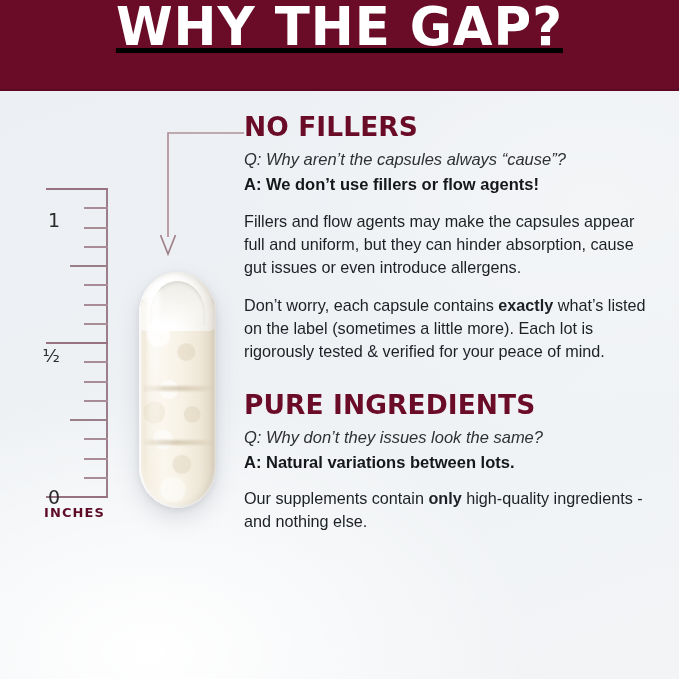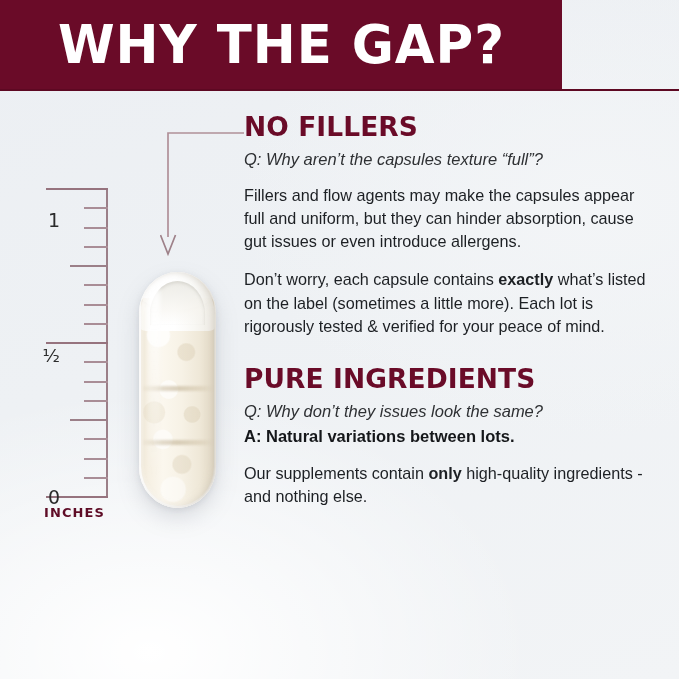--- a/index.html
+++ b/index.html
@@ -21,26 +21,27 @@
     background:
       radial-gradient(ellipse 620px 420px at 22% 96%, #ffffff 0%, rgba(255,255,255,0.0) 62%),
       radial-gradient(ellipse 520px 340px at 88% 30%, #f3f5f7 0%, rgba(243,245,247,0) 70%),
       linear-gradient(160deg, #eceff3 0%, #eef1f4 45%, #f2f4f6 100%);
   }
 
   
   .header {
     position: absolute;
     left: 0; top: 0;
-    width: 562px;
+    width: 679px;
     height: 89px;
     background: #6a0b28;
     display: flex;
-    align-items: center;
+    align-items: flex-start;
     justify-content: center;
+    text-decoration: underline;
   }
   .header-title {
     color: #ffffff;
     font-family: "DejaVu Sans", sans-serif;
     font-weight: bold;
     font-size: 53px;
     letter-spacing: 1.0px;
     line-height: 1;
     transform: scaleX(0.97);
     white-space: nowrap;
@@ -367,21 +368,22 @@
       <div class="cap-cavity"></div>
     </div>
     <div class="capsule-gloss"></div>
     <div class="capsule-edge"></div>
   </div>
 
   <div class="content">
 
     <div>
       <h2 class="sec-heading">NO FILLERS</h2>
-      <p class="qa-q">Q: Why aren’t the capsules texture “full”?</p>
+      <p class="qa-q">Q: Why aren’t the capsules always “cause”?</p>
+      <p class="qa-a">A: We don’t use fillers or flow agents!</p>
       <p class="para"><span>Fillers and flow agents may make the capsules appear full and uniform, but they can hinder absorption, cause gut issues or even introduce allergens.</span></p>
       <p class="para"><span>Don’t worry, each capsule contains </span><b>exactly</b><span> what’s listed on the label (sometimes a little more). Each lot is rigorously tested &amp; verified for your peace of mind.</span></p>
     </div>
 
     <div class="block-gap"></div>
 
     <div>
       <h2 class="sec-heading">PURE INGREDIENTS</h2>
       <p class="qa-q">Q: Why don’t they issues look the same?</p>
       <p class="qa-a">A: Natural variations between lots.</p>

